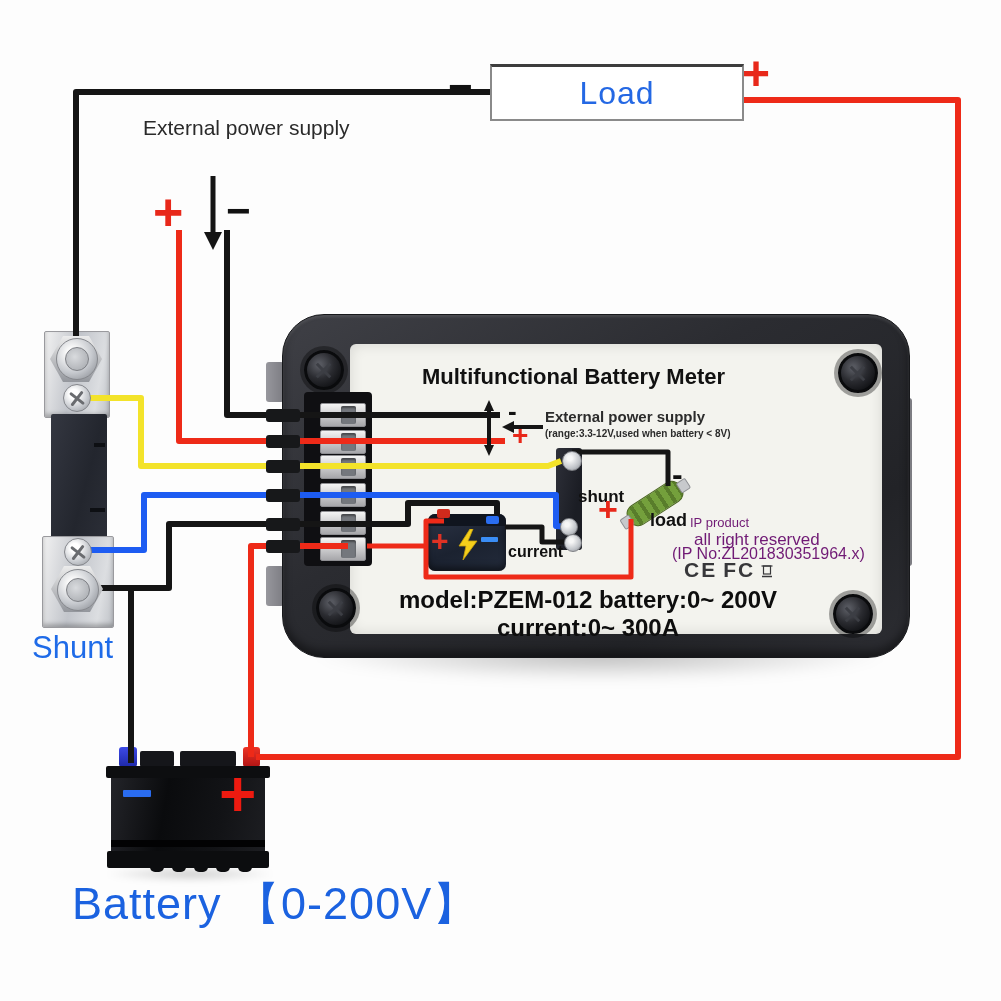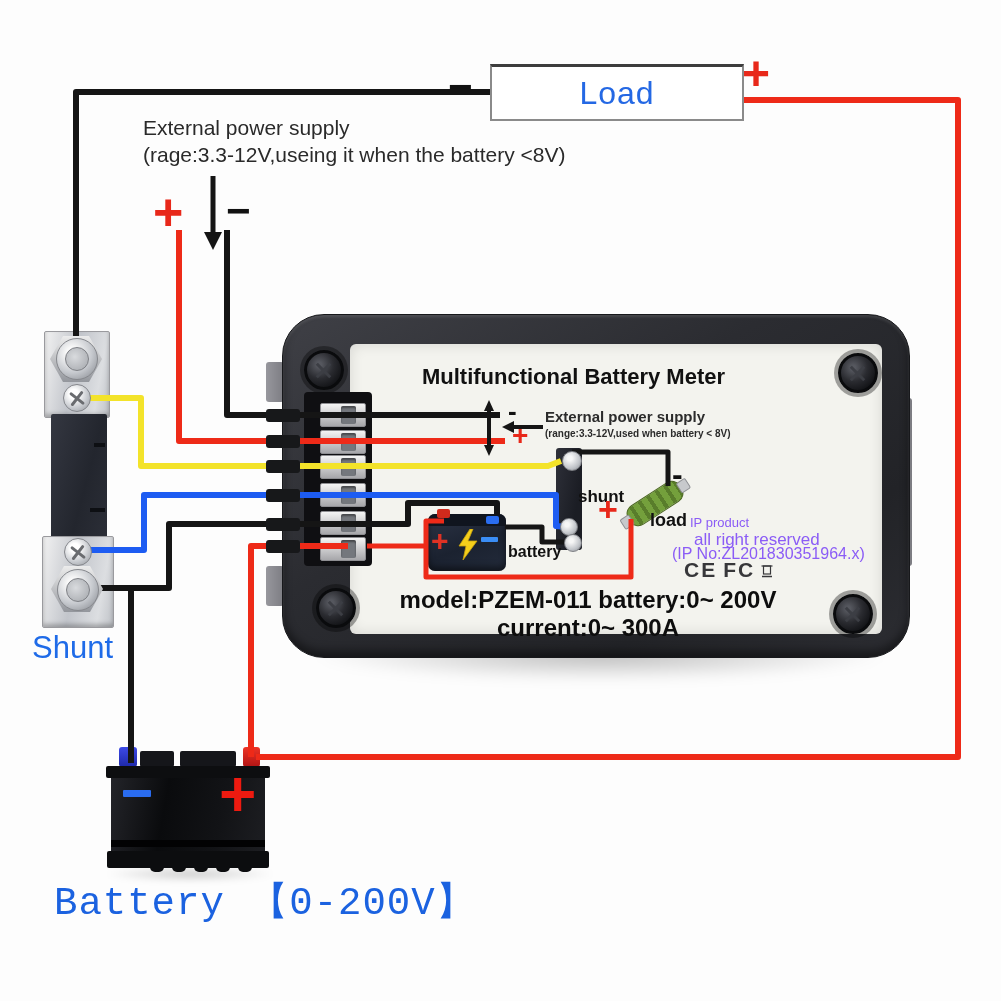--- a/index.html
+++ b/index.html
@@ -67,49 +67,48 @@
     box-shadow:inset 0 2px 2px rgba(0,0,0,.4);}
   .sleeve{left:266px;width:34px;height:13px;background:#17181a;border-radius:3px;z-index:5;}
   .ms-screw{border-radius:50%;z-index:5;background:radial-gradient(circle at 38% 35%,#f6f6f6 15%,#c3c6cb 60%,#8f9297 95%);border:1px solid #7e8085;}
   .mini-bar{left:556px;top:448px;width:26px;height:102px;z-index:3;border-radius:3px;
     background:linear-gradient(100deg,#2e3039 0%,#1b1d24 70%);}
   .dg-label{z-index:3;font-weight:bold;color:#111;}
   .batt-icon{left:428px;top:514px;width:78px;height:57px;z-index:3;border-radius:7px;
     background:linear-gradient(160deg,#2c3446 0%,#1b2230 55%,#232b3b 100%);
     box-shadow:inset 0 -4px 6px rgba(0,0,0,.5);}
   .batt-icon-top{position:absolute;left:0;top:0;width:100%;height:12px;background:#10151f;border-radius:7px 7px 0 0;}
-  .ip-text{z-index:3;color:#8b5cf6;}
+  .ip-text{z-index:3;color:#701a75;}
   .cert{left:684px;top:558px;z-index:3;color:#37373a;font-size:21px;font-weight:600;letter-spacing:2px;display:flex;align-items:center;gap:6px;}
   .model-text{left:360px;top:586px;width:512px;text-align:center;padding-right:56px;box-sizing:border-box;
     font-size:24px;font-weight:bold;color:#0d0d0d;z-index:3;}
   .resistor-wrap{left:620px;top:478px;width:70px;height:52px;z-index:3;}
   .resistor{position:absolute;left:4px;top:14px;width:60px;height:21px;border-radius:10px;transform:rotate(-33deg);
     background:repeating-linear-gradient(90deg,#74a03c 0 6px,#597d2b 6px 10px);
     border:1px solid #4a671f;}
   .resistor::before,.resistor::after{content:"";position:absolute;top:5px;width:9px;height:10px;background:#c7c9cc;border:1px solid #8d8f93;border-radius:2px;}
   .resistor::before{left:-9px;}
   .resistor::after{right:-9px;}
   
   .batt-shadow{left:104px;top:866px;width:172px;height:16px;border-radius:50%;
     background:radial-gradient(ellipse,rgba(0,0,0,.2),rgba(0,0,0,0) 70%);filter:blur(3px);z-index:1;}
   .bp{z-index:2;}
-  .batt-label{left:54px;top:874px;color:#1b62e0;font-size:39px;z-index:6;letter-spacing:1px;font-family:Liberation Mono, monospace;}
+  .batt-label{left:72px;top:874px;color:#1b62e0;font-size:45px;z-index:6;letter-spacing:1px;}
 </style>
 </head>
 <body>
 
 <div class="abs load-box">
   <span class="load-text">Load</span>
 </div>
 <span class="abs sym" style="left:448px;top:66px;font-size:42px;color:#111;z-index:6;">−</span>
 <span class="abs sym" style="left:742px;top:50px;font-size:48px;color:#e8281a;z-index:6;">+</span>
 
 <div class="abs eps-text">
   <div>External power supply</div>
-  <div>(rage:3.3-12V,useing it when the battery &lt;8V)</div>
 </div>
 <span class="abs sym" style="left:153px;top:186px;font-size:52px;color:#e8281a;z-index:6;">+</span>
 <span class="abs sym" style="left:226px;top:190px;font-size:42px;color:#111;z-index:6;">−</span>
 
 <div class="abs meter-shadow"></div>
 <div class="abs batt-shadow"></div>
 
 <div class="abs metal" style="left:44px;top:331px;width:64px;height:85px;z-index:2;"></div>
 <div class="abs shunt-bar" style="left:51px;top:414px;width:56px;height:124px;z-index:2;"></div>
 <div class="abs" style="left:94px;top:443px;width:11px;height:4px;background:#0d0f13;z-index:2;"></div>
@@ -159,42 +158,42 @@
 <div class="abs batt-icon">
   <div class="batt-icon-top"></div>
   <div style="position:absolute;left:9px;top:-5px;width:13px;height:9px;background:#d12a1c;border-radius:2px;"></div>
   <div style="position:absolute;right:7px;top:2px;width:13px;height:8px;background:#2a6df0;border-radius:2px;"></div>
   <span class="sym" style="position:absolute;left:3px;top:12px;font-size:30px;color:#e03224;">+</span>
   <div style="position:absolute;right:8px;top:23px;width:17px;height:5px;background:#3a8df5;border-radius:1px;"></div>
   <svg width="20" height="32" style="position:absolute;left:30px;top:15px;">
     <polygon points="12,0 1,17 8,17 5,31 19,12 10,12 15,0" fill="#f5cf1b" stroke="#c9a20e" stroke-width="0.8"></polygon>
   </svg>
 </div>
-<div class="abs dg-label" style="left:508px;top:543px;font-size:16px;">battery</div>
+<div class="abs dg-label" style="left:508px;top:543px;font-size:16px;">current</div>
 
 <div class="abs resistor-wrap">
   <div class="resistor"></div>
 </div>
 <span class="abs sym" style="left:598px;top:492px;font-size:34px;color:#e8281a;z-index:3;">+</span>
 <span class="abs sym" style="left:672px;top:458px;font-size:32px;color:#111;z-index:3;">-</span>
 <div class="abs dg-label" style="left:650px;top:510px;font-size:18px;">load</div>
 
 <div class="abs ip-text" style="left:690px;top:515px;font-size:13px;">IP product</div>
 <div class="abs ip-text" style="left:694px;top:530px;font-size:17px;">all right reserved</div>
 <div class="abs ip-text" style="left:672px;top:545px;font-size:16px;">(IP No:ZL201830351964.x)</div>
 <div class="abs cert">
   <span>CE</span>
   <span>FC</span>
   <svg width="12" height="17">
     <rect x="2.5" y="4" width="7" height="8" fill="none" stroke="#37373a" stroke-width="1.2"></rect>
     <line x1="0.5" y1="4" x2="11.5" y2="4" stroke="#37373a" stroke-width="1.2"></line>
     <line x1="1" y1="14.5" x2="11" y2="14.5" stroke="#37373a" stroke-width="1.5"></line>
   </svg>
 </div>
-<div class="abs model-text">model:PZEM-011 battery:0~ 200V current:0~ 300A</div>
+<div class="abs model-text">model:PZEM-012 battery:0~ 200V current:0~ 300A</div>
 
 <svg id="wires" class="abs" width="1001" height="1001" viewBox="0 0 1001 1001">
 
   <polyline points="490,92 76,92 76,352" fill="none" stroke="#151515" stroke-width="6" stroke-linejoin="round"></polyline>
 
   <polyline points="744,100 958,100 958,757 256,757" fill="none" stroke="#ee2a18" stroke-width="6" stroke-linejoin="round"></polyline>
 
   <polyline points="348,546 251,546 251,757" fill="none" stroke="#ee2a18" stroke-width="6" stroke-linejoin="round"></polyline>
 
   <polyline points="227,230 227,415 500,415" fill="none" stroke="#151515" stroke-width="6" stroke-linejoin="round"></polyline>

